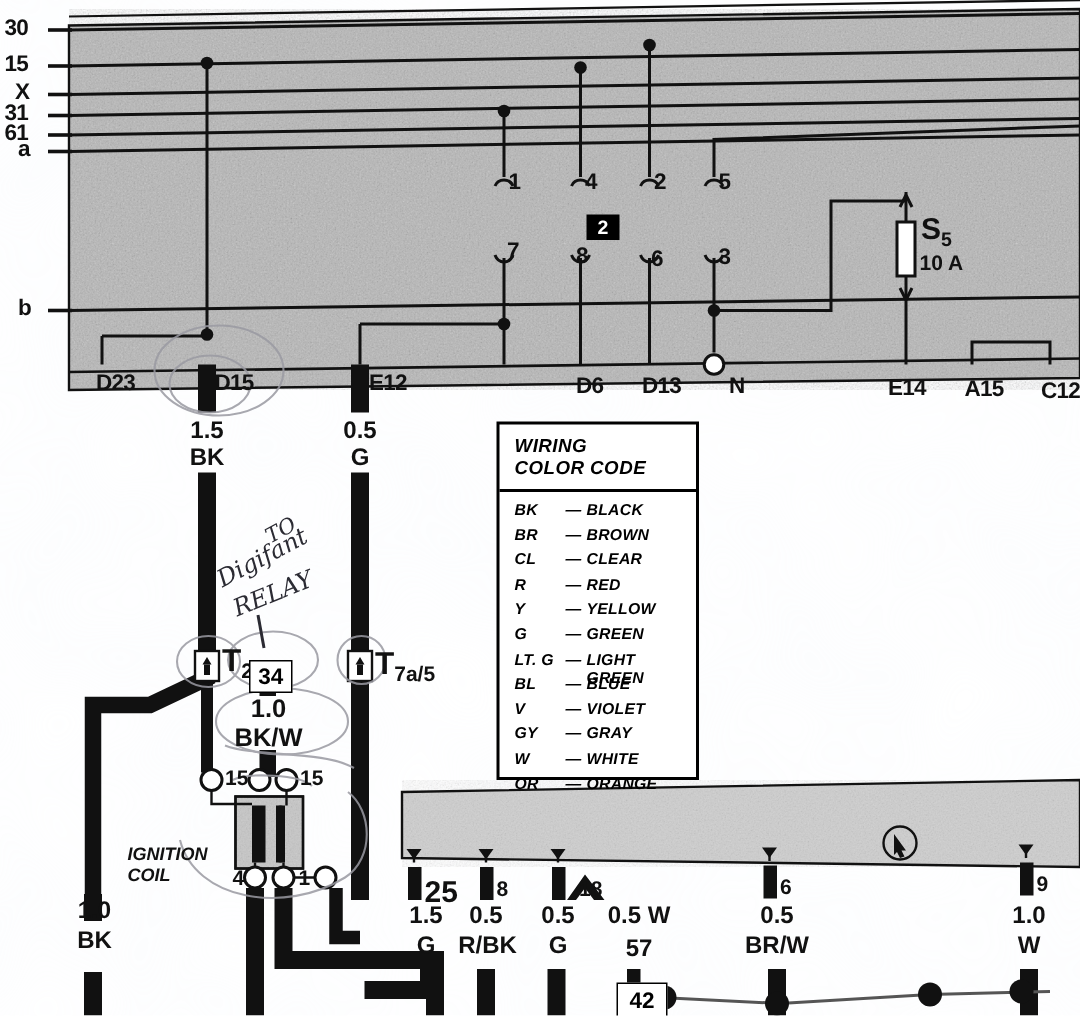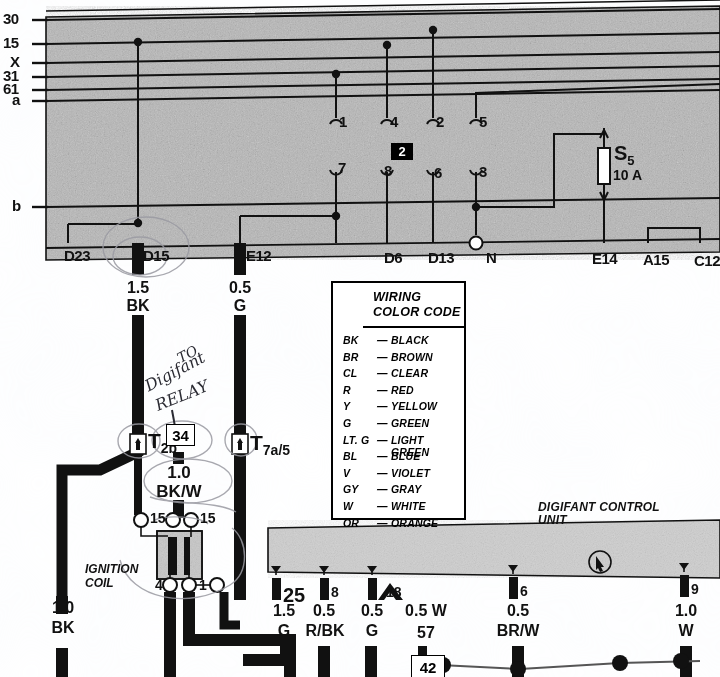--- a/index.html
+++ b/index.html
@@ -29,21 +29,20 @@
 
   
   #legend{
     position:absolute;left:331px;top:281px;width:135px;height:239px;
     border:2px solid #000;background:#fff;box-sizing:border-box;
   }
   #legend .lg-head{
     border-bottom:2px solid #000;padding:7px 0 6px 10px;
     font-size:12.5px;font-weight:bold;font-style:italic;line-height:1.2;
     letter-spacing:0.3px;
-    margin-left:30px;
   }
   #legend .lg-body{padding:6px 0 0 10px;}
   #legend .lg-row{
     display:flex;align-items:baseline;
     font-size:10.5px;font-weight:bold;font-style:italic;
     height:16.6px;letter-spacing:0.2px;
   }
   #legend .lg-ab{width:34px;flex:0 0 34px;}
   #legend .lg-dash{width:14px;flex:0 0 14px;}
   #legend .lg-full{flex:1;}
@@ -370,37 +369,36 @@
   <div class="t gauge" style="left:116px;top:298px;width:44px;">BK</div>
 
   <div class="t gauge" style="left:218px;top:280px;width:44px;">0.5</div>
   <div class="t gauge" style="left:218px;top:298px;width:44px;">G</div>
 
   <div class="hand" style="left:177px;top:346px;transform:rotate(-28deg);font-size:14px;">TO</div>
   <div class="hand" style="left:142px;top:362px;transform:rotate(-28deg);font-size:16px;">Digifant</div>
   <div class="hand" style="left:154px;top:386px;transform:rotate(-22deg);font-size:16px;">RELAY</div>
 
   <div class="t conn" style="left:148px;top:430px;font-size:21px;"><span>T</span><sub style="font-size:14px;">2b</sub></div>
-  <div class="boxnum" style="left:166px;top:424px;width:27px;height:20px;text-align:center;">34</div>
+  <div class="boxnum" style="left:166px;top:440px;width:27px;height:20px;text-align:center;">34</div>
   <div class="t conn" style="left:250px;top:432px;font-size:21px;"><span>T</span><sub style="font-size:14px;">7a/5</sub></div>
 
   <div class="t gauge" style="left:155px;top:464px;width:48px;font-size:17px;">1.0</div>
   <div class="t gauge" style="left:149px;top:483px;width:60px;font-size:17px;">BK/W</div>
 
   <div class="t pinnum" style="left:150px;top:511px;font-size:14px;">15</div>
   <div class="t pinnum" style="left:200px;top:511px;font-size:14px;">15</div>
   <div class="t pinnum" style="left:155px;top:578px;font-size:14px;">4</div>
   <div class="t pinnum" style="left:199px;top:578px;font-size:14px;">1</div>
 
   <div class="t coil-label" style="left:85px;top:549px;margin-top:14px;"><span id="coilname"><div>IGNITION</div><div>COIL</div></span></div>
 
   <div class="t gauge" style="left:40px;top:600px;width:46px;">1.0</div>
   <div class="t gauge" style="left:40px;top:620px;width:46px;">BK</div>
 
-  <div class="t unit-label" style="left:538px;top:501px;"><span id="cuname"><div>DIGIFANT CONTROL</div><div>UNIT</div></span></div>
 
   <div class="t pinnum" style="left:283px;top:585px;font-size:20px;">25</div>
   <div class="t pinnum" style="left:331px;top:585px;font-size:14px;">8</div>
   <div class="t pinnum" style="left:386px;top:585px;font-size:14px;">18</div>
   <div class="t pinnum" style="left:520px;top:584px;font-size:14px;">6</div>
   <div class="t pinnum" style="left:691px;top:582px;font-size:14px;">9</div>
 
   <div class="t gauge" style="left:262px;top:603px;width:44px;">1.5</div>
   <div class="t gauge" style="left:262px;top:623px;width:44px;">G</div>
 

